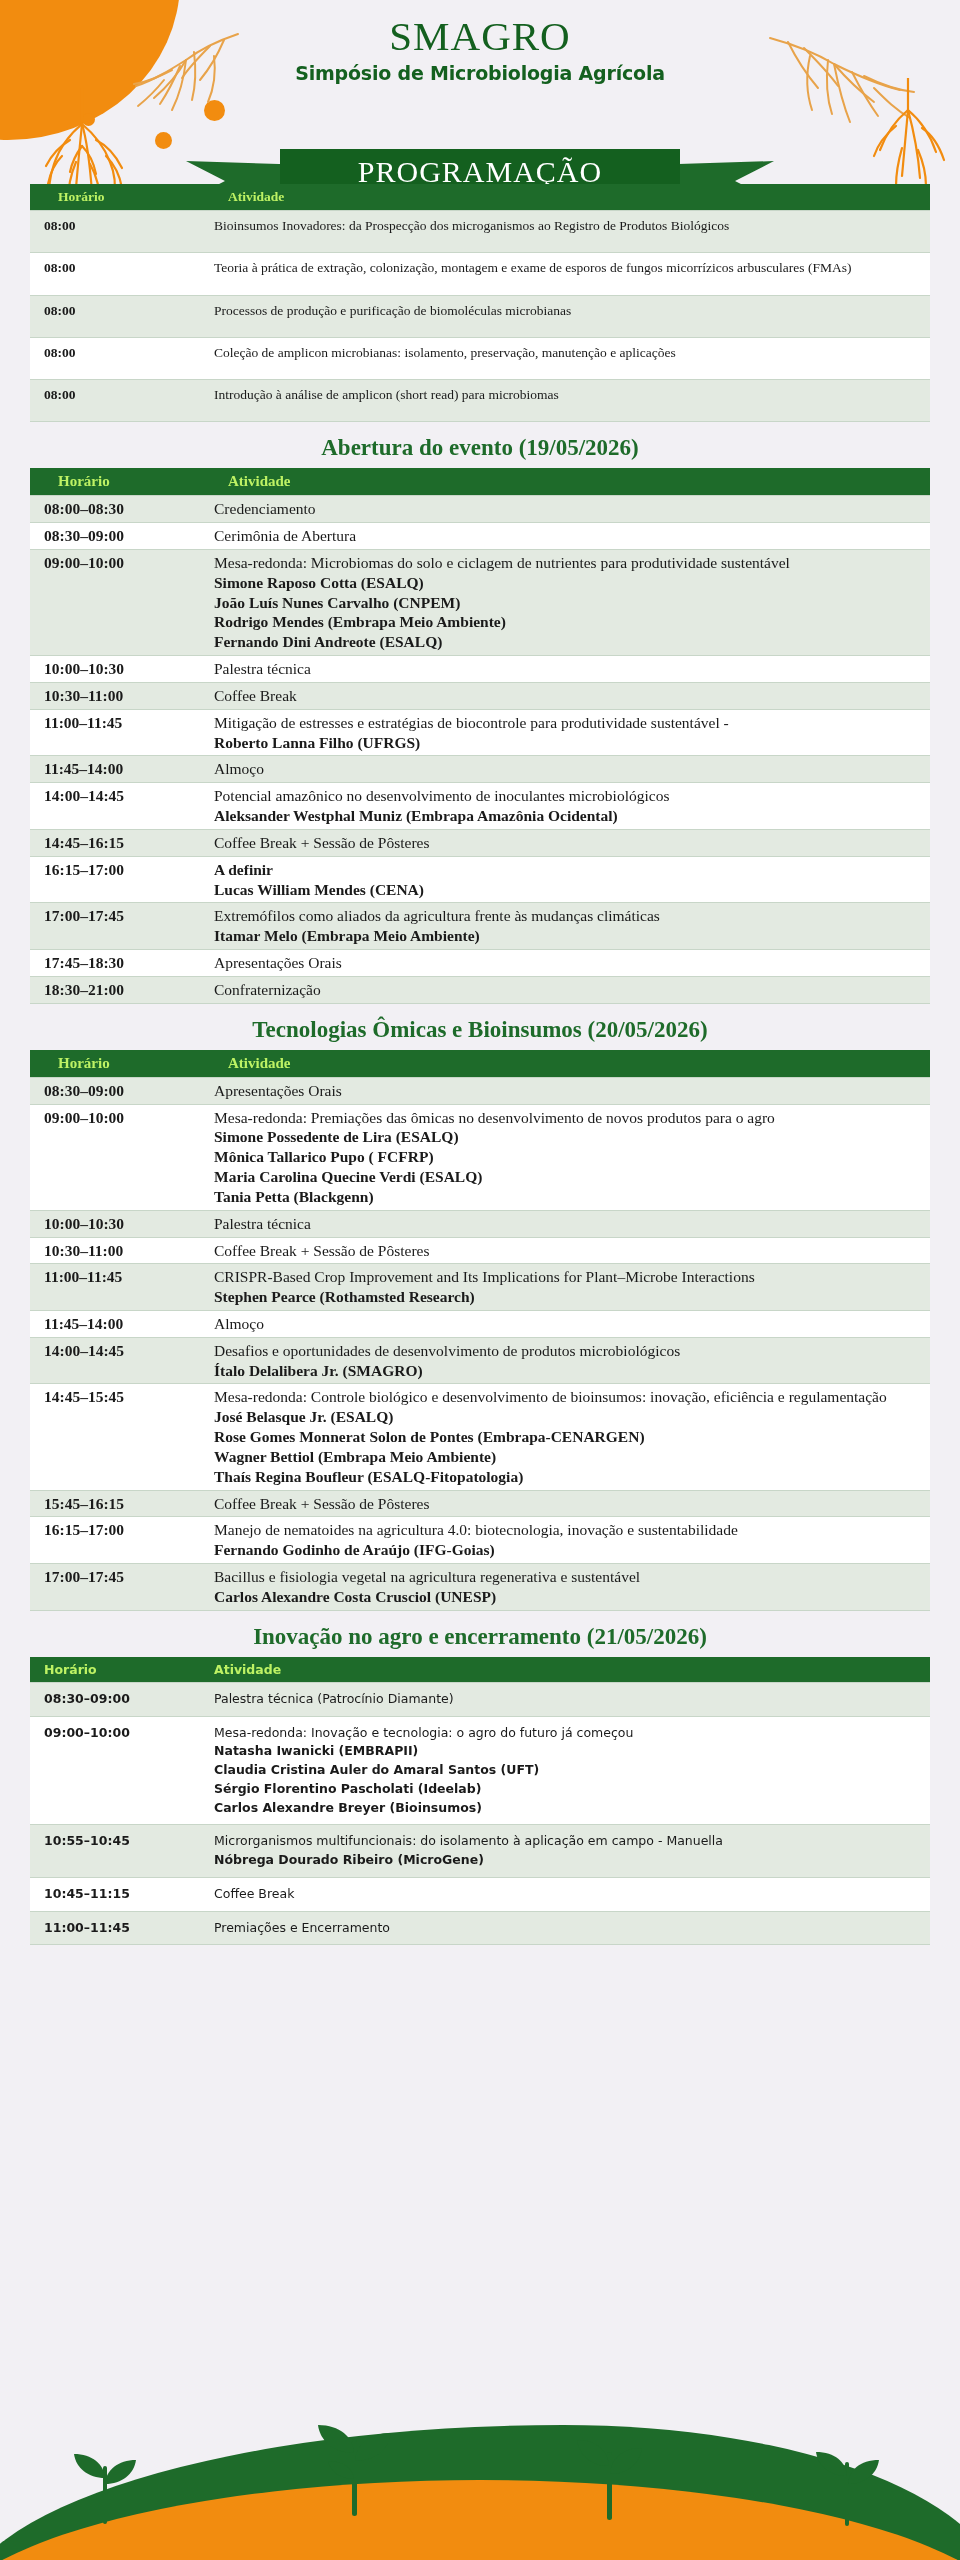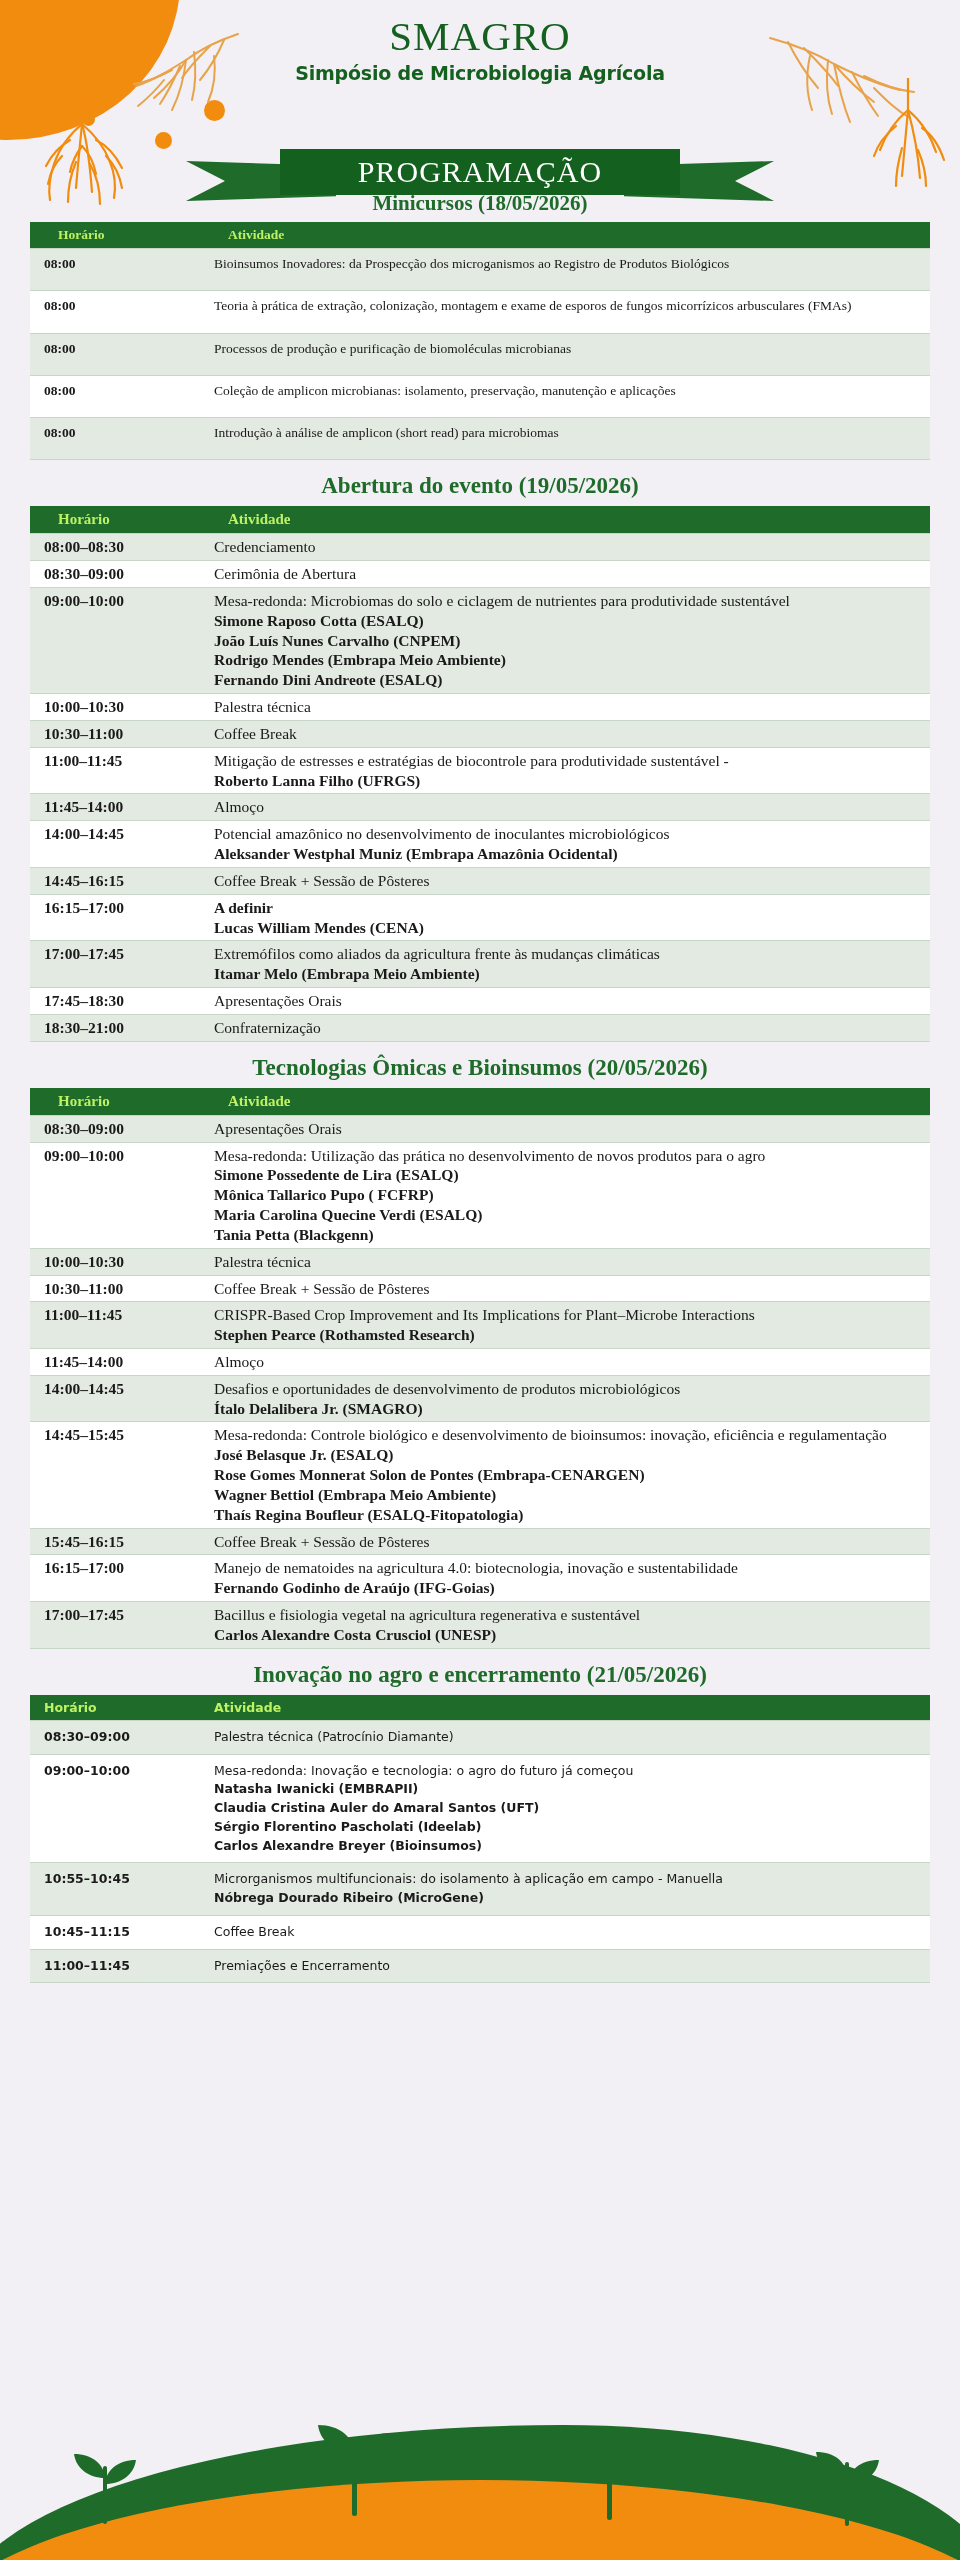--- a/index.html
+++ b/index.html
@@ -252,21 +252,20 @@
 
 <div class="ribbon-wrap">
   <div class="ribbon-tail-l"></div>
   <div class="ribbon-tail-r"></div>
   <div class="ribbon-body">
     <span>PROGRAMAÇÃO</span>
   </div>
 </div>
 
 <div id="sections-root" style="position:absolute; top:184px; left:0; width:960px;">
-    <div class="sec-title">Minicursos (18/05/2026)</div>
     <table class="sched mini">
       <colgroup>
         <col class="c-time">
         <col>
       </colgroup>
       <thead>
         <tr>
           <th>Horário</th>
           <th>Atividade</th>
         </tr>
@@ -420,21 +419,21 @@
       <tbody>
         <tr>
           <td class="time">08:30–09:00</td>
           <td class="activity">
             <span class="line">Apresentações Orais</span>
           </td>
         </tr>
         <tr>
           <td class="time">09:00–10:00</td>
           <td class="activity">
-            <span class="line">Mesa-redonda: Utilização das prática no desenvolvimento de novos produtos para o agro</span>
+            <span class="line">Mesa-redonda: Premiações das ômicas no desenvolvimento de novos produtos para o agro</span>
             <span class="speaker">Simone Possedente de Lira (ESALQ)</span>
             <span class="speaker">Mônica Tallarico Pupo ( FCFRP)</span>
             <span class="speaker">Maria Carolina Quecine Verdi (ESALQ)</span>
             <span class="speaker">Tania Petta (Blackgenn)</span>
           </td>
         </tr>
         <tr>
           <td class="time">10:00–10:30</td>
           <td class="activity">
             <span class="line">Palestra técnica</span>

